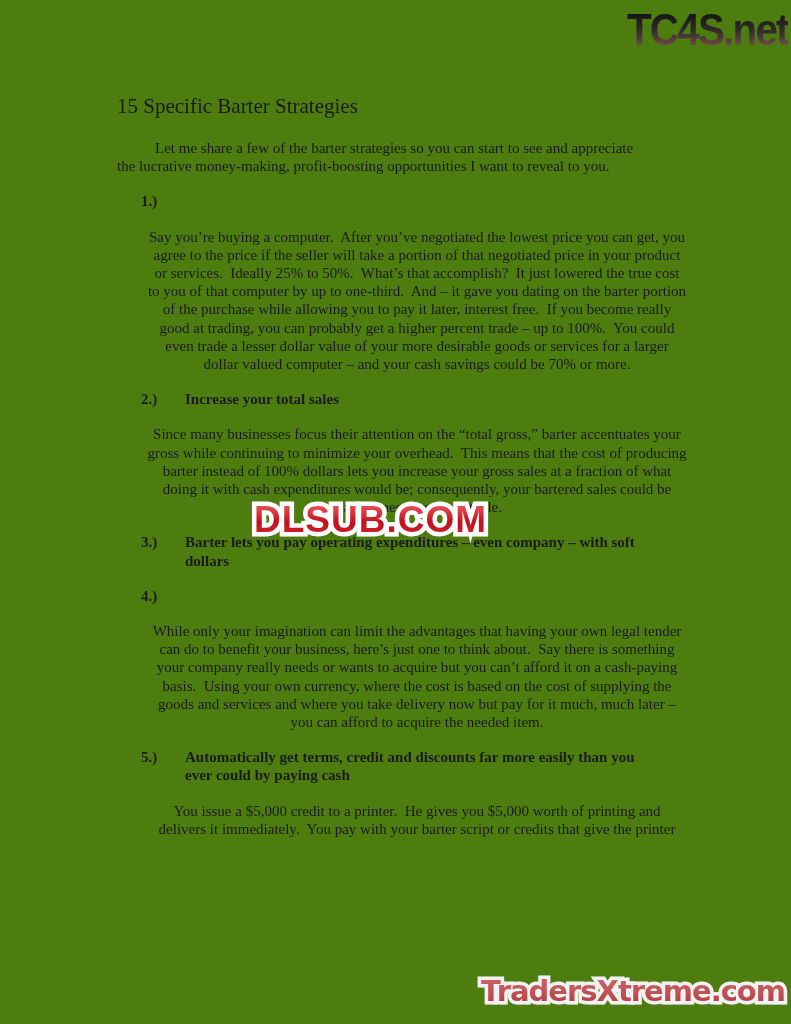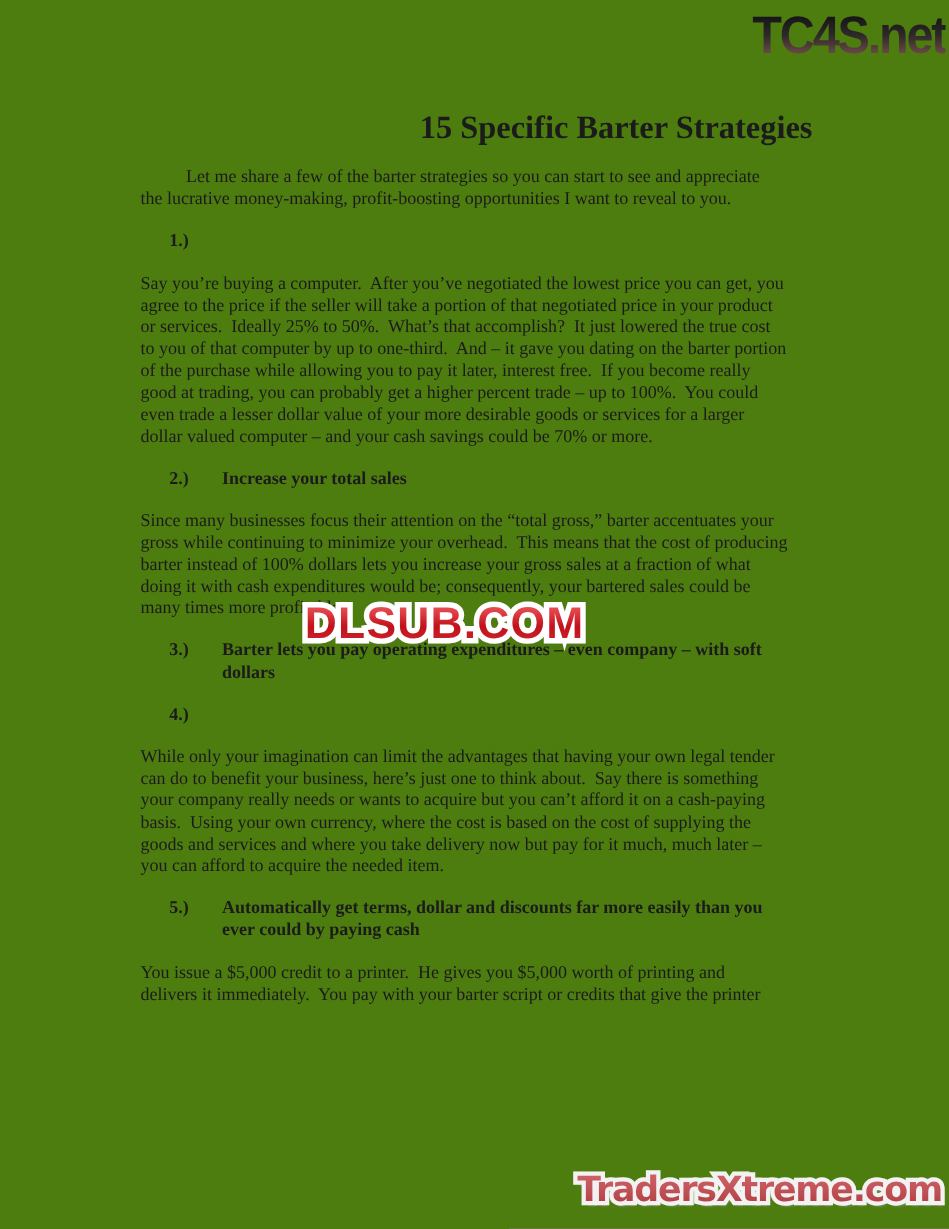--- a/index.html
+++ b/index.html
@@ -13,23 +13,23 @@
     color:#1b1b1b;
   }
   .content{
     position:absolute;
     left:117px;top:0;
     width:600px;
   }
   .title{
     margin:93px 0 0 0;
     width:560px;
-    text-align:right;
-    font-size:27px;
-    font-weight:bold;
+    text-align:left;
+    font-size:21px;
+    font-weight:normal;
     line-height:26px;
     white-space:pre-line;
   }
   .intro{
     margin:20px 0 0 0;
     font-size:15px;
     line-height:18.2px;
     white-space:pre-line;
     text-indent:38px;
   }
@@ -45,20 +45,21 @@
     white-space:pre;
   }
   .sec-head .htext{
     white-space:pre-line;
   }
   .body-par{
     margin:17px 0 0 0;
     font-size:15px;
     line-height:18.2px;
     white-space:pre;
+    text-align:center;
   }
   
   .top-logo{
     position:absolute;
     top:5px;right:3px;
     font-family:"Liberation Sans","DejaVu Sans",sans-serif;
     font-weight:bold;
     font-size:44px;
     letter-spacing:-2px;
     transform:scaleX(0.92);
@@ -168,21 +169,21 @@
     </div>
     <p class="body-par">While only your imagination can limit the advantages that having your own legal tender
 can do to benefit your business, here’s just one to think about.  Say there is something
 your company really needs or wants to acquire but you can’t afford it on a cash-paying
 basis.  Using your own currency, where the cost is based on the cost of supplying the
 goods and services and where you take delivery now but pay for it much, much later –
 you can afford to acquire the needed item.</p>
 
     <div class="sec-head">
       <span class="num">5.)</span>
-      <span class="htext">Automatically get terms, dollar and discounts far more easily than you
+      <span class="htext">Automatically get terms, credit and discounts far more easily than you
 ever could by paying cash</span>
     </div>
     <p class="body-par">You issue a $5,000 credit to a printer.  He gives you $5,000 worth of printing and
 delivers it immediately.  You pay with your barter script or credits that give the printer</p>
   </div>
 
   <div class="dlsub">
     <span class="outline">DLSUB.COM</span>
     <span class="fill">DLSUB.COM</span>
   </div>

